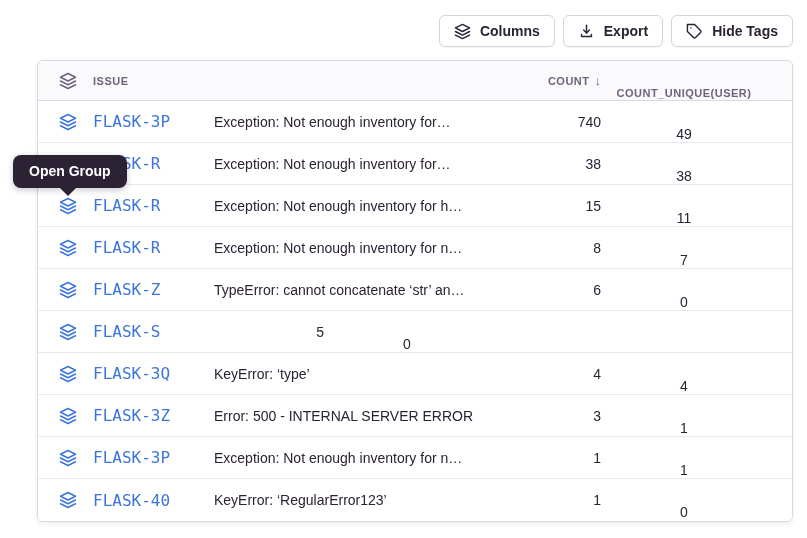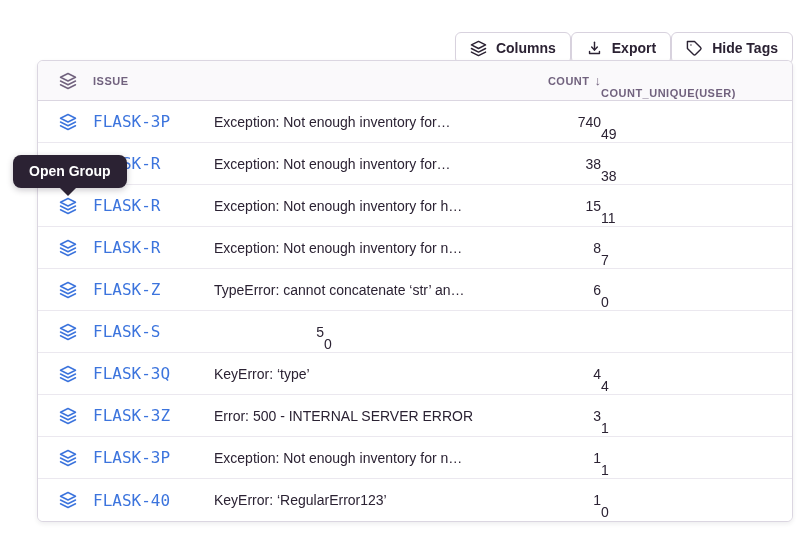--- a/index.html
+++ b/index.html
@@ -9,22 +9,22 @@
     background: #ffffff;
     font-family: "Liberation Sans", sans-serif;
     position: relative;
     color: #2B2233;
     overflow: hidden;
   }
 
   
   .toolbar {
     position: absolute;
-    top: 32px; right: 14px;
-    display: flex; gap: 0;
+    top: 15px; right: 14px;
+    display: flex; gap: 8px;
   }
   .btn {
     display: inline-flex; align-items: center; gap: 9px;
     height: 32px; padding: 0 14px;
     background: #ffffff;
     border: 1px solid #D8D2DE;
     border-radius: 6px;
     font-family: inherit;
     font-size: 14px; font-weight: 700;
     color: #2B2233;
@@ -65,21 +65,21 @@
   }
   .row:last-child { border-bottom: none; }
 
   .col-issue {
     width: 176px; flex: none;
     display: flex; align-items: center; gap: 16px;
     padding-left: 21px;
   }
   .col-message { flex: 1 1 auto; white-space: nowrap; overflow: hidden; }
   .col-count   { width: 110px; flex: none; text-align: right; white-space: nowrap; }
-  .col-unique  { width: 166px; flex: none; text-align: left; white-space: nowrap; margin-top: 24px; }
+  .col-unique  { width: 166px; flex: none; text-align: center; white-space: nowrap; margin-top: 24px; }
 
   .issue-id {
     font-family: "DejaVu Sans Mono", monospace;
     font-size: 16px;
     color: #3C74DD;
     text-decoration: none;
     cursor: pointer;
   }
   .stack-icon { display: inline-flex; cursor: pointer; }
   .stack-icon.blue svg { stroke: #3C74DD; }

